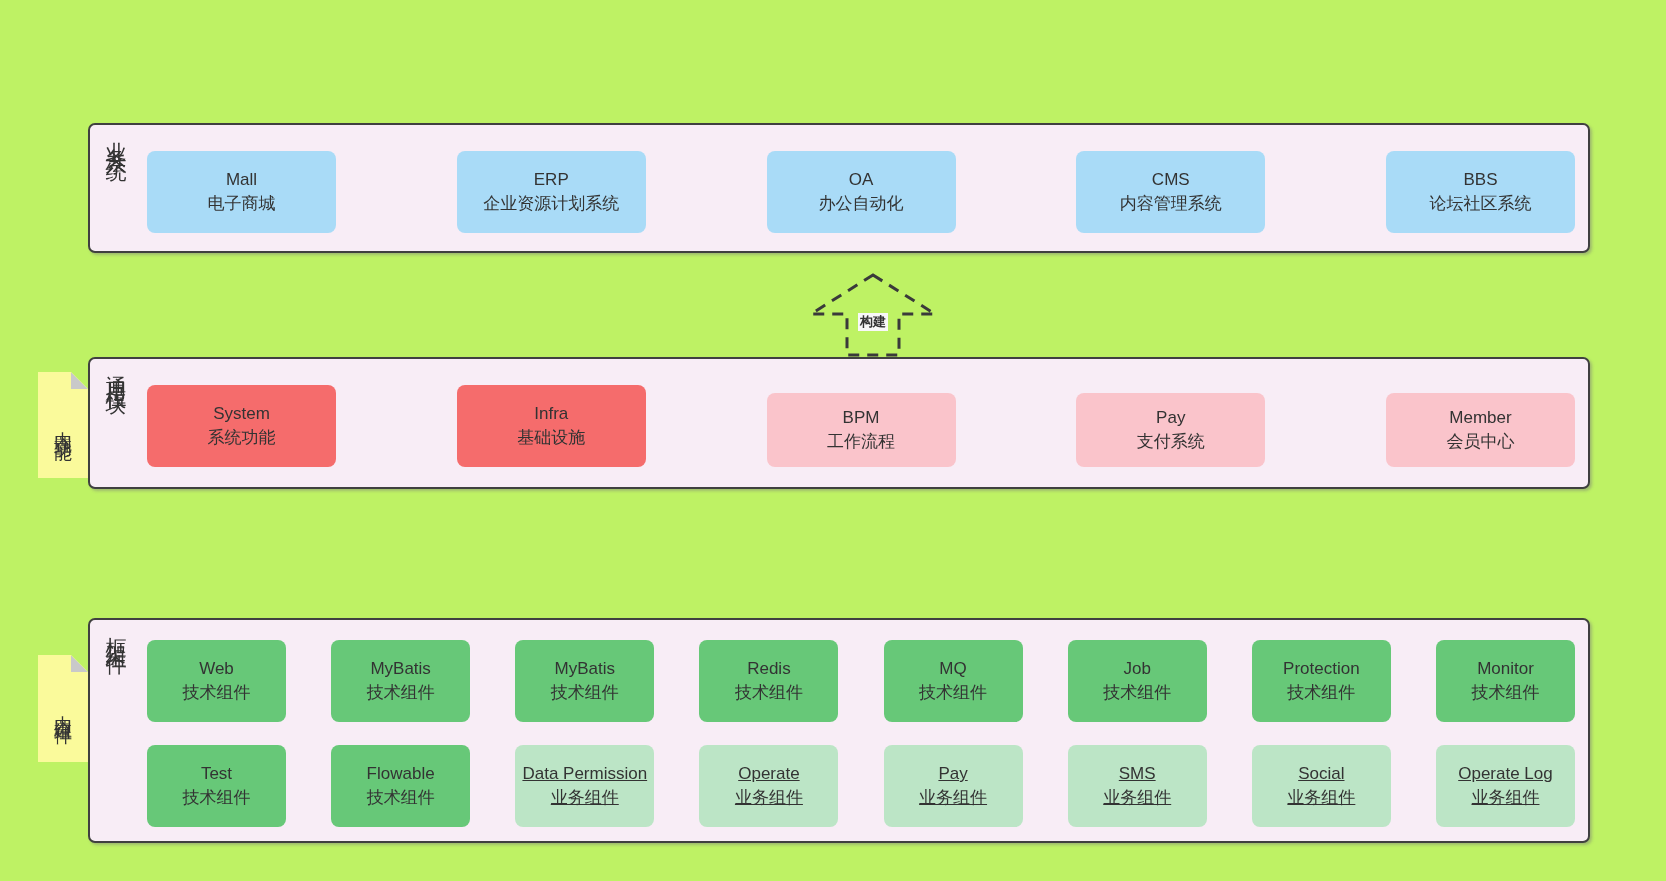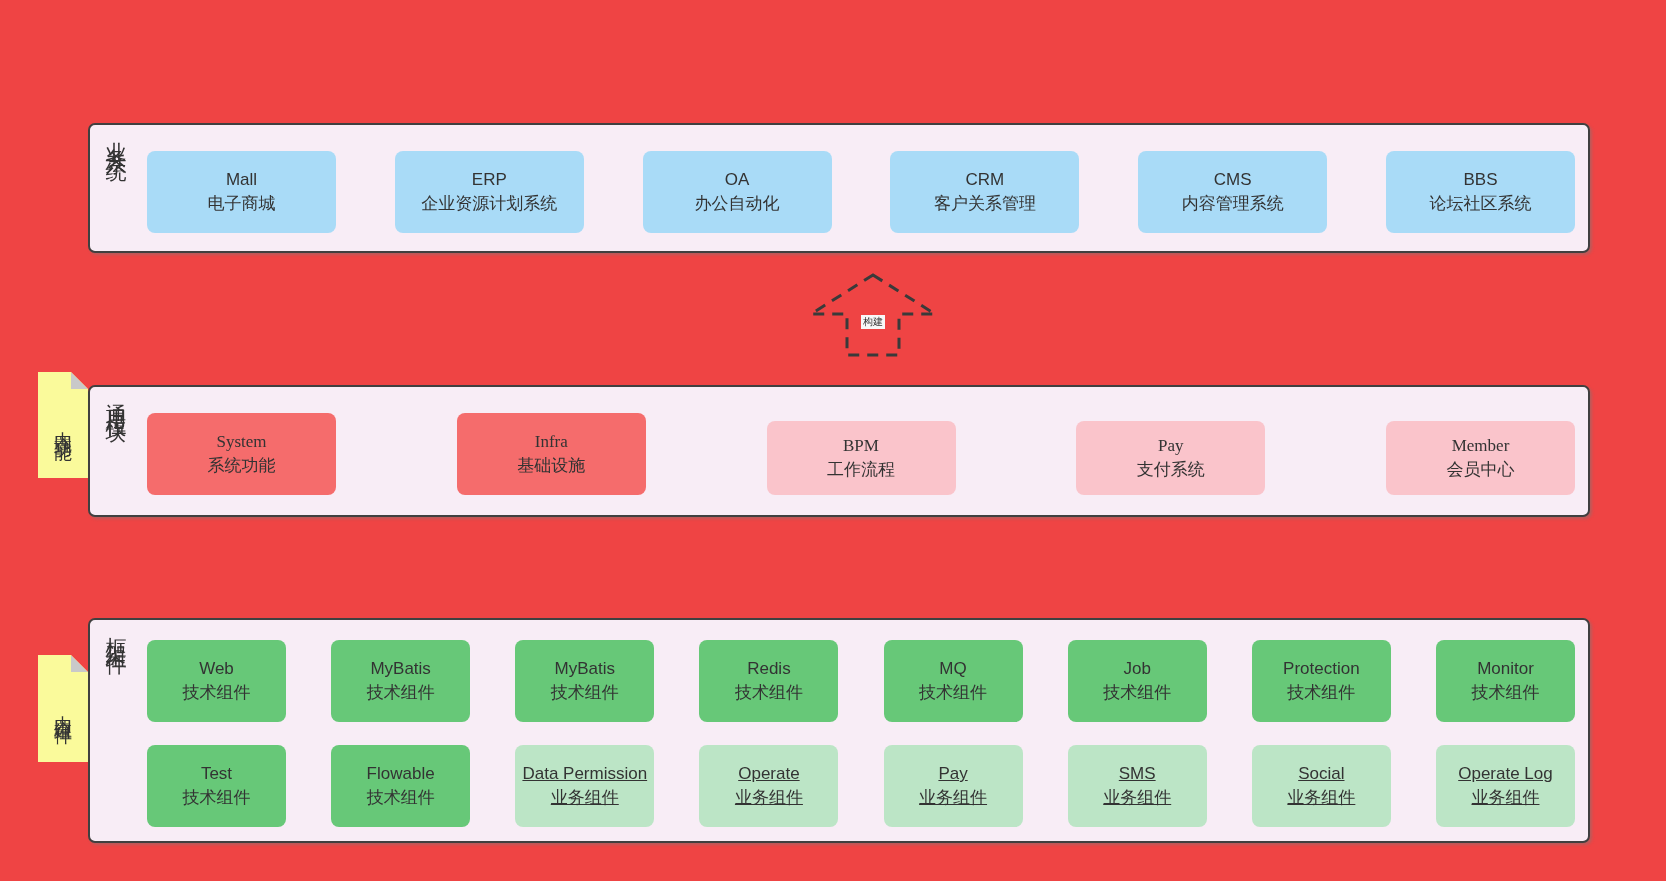--- a/index.html
+++ b/index.html
@@ -1,27 +1,27 @@
 <!DOCTYPE html>
 <html><head>
 <meta charset="utf-8">
 <style>
   * { margin:0; padding:0; box-sizing:border-box; }
   html,body { background:#f8f8f8; }
   body { font-family:"Liberation Sans", sans-serif; color:#333; }
-  .canvas { position:relative; width:1666px; height:881px; background:#ef4444; overflow:hidden; }
+  .canvas { position:relative; width:1666px; height:881px; background:#bef264; overflow:hidden; }
 
   
   .band {
     position:absolute; left:88px; width:1502px;
     background:#f8edf6; border:2px solid #404040; border-radius:7px;
     box-shadow:2px 2px 3px rgba(120,120,120,.45);
   }
   .band-1 { top:123px; height:130px; }
-  .band-2 { top:385px; height:132px;font-family:Liberation Serif, serif; }
+  .band-2 { top:357px; height:132px; }
   .band-3 { top:618px; height:225px; }
 
   .band-label {
     position:absolute; left:12px; top:0; bottom:0;
     display:flex; align-items:center;
     writing-mode:vertical-rl; text-orientation:upright;
     font-size:21px; letter-spacing:6px; color:#333; white-space:nowrap;
   }
 
   .box-row {
@@ -62,21 +62,21 @@
     font-size:18px; letter-spacing:4px; color:#333; white-space:nowrap;
   }
 
   
   .up-arrow { position:absolute; width:130px; height:86px; }
   .arrow-1 { left:808px; top:272px; }
   .arrow-2 { left:825px; top:516px; }
   .up-arrow svg { display:block; width:100%; height:100%; }
   .arrow-label {
     position:absolute; left:50%; top:58%; transform:translate(-50%,-50%);
-    font-size:10px; background:#f8f8f8; padding:0 2px; white-space:nowrap; color:#333;
+    font-size:13px; background:#f8f8f8; padding:0 2px; white-space:nowrap; color:#333;font-weight:bold;
   }
 </style>
 </head>
 <body>
 
 <div class="canvas">
 
   <div class="band band-1">
     <div class="band-label">业务系统</div>
     <div class="box-row row-a">
@@ -84,24 +84,20 @@
         <div>Mall</div>
         <div>电子商城</div>
       </div>
       <div class="box box-w blue">
         <div>ERP</div>
         <div>企业资源计划系统</div>
       </div>
       <div class="box box-w blue">
         <div>OA</div>
         <div>办公自动化</div>
-      </div>
-      <div class="box box-w blue">
-        <div>CRM</div>
-        <div>客户关系管理</div>
       </div>
       <div class="box box-w blue">
         <div>CMS</div>
         <div>内容管理系统</div>
       </div>
       <div class="box box-w blue">
         <div>BBS</div>
         <div>论坛社区系统</div>
       </div>
     </div>

